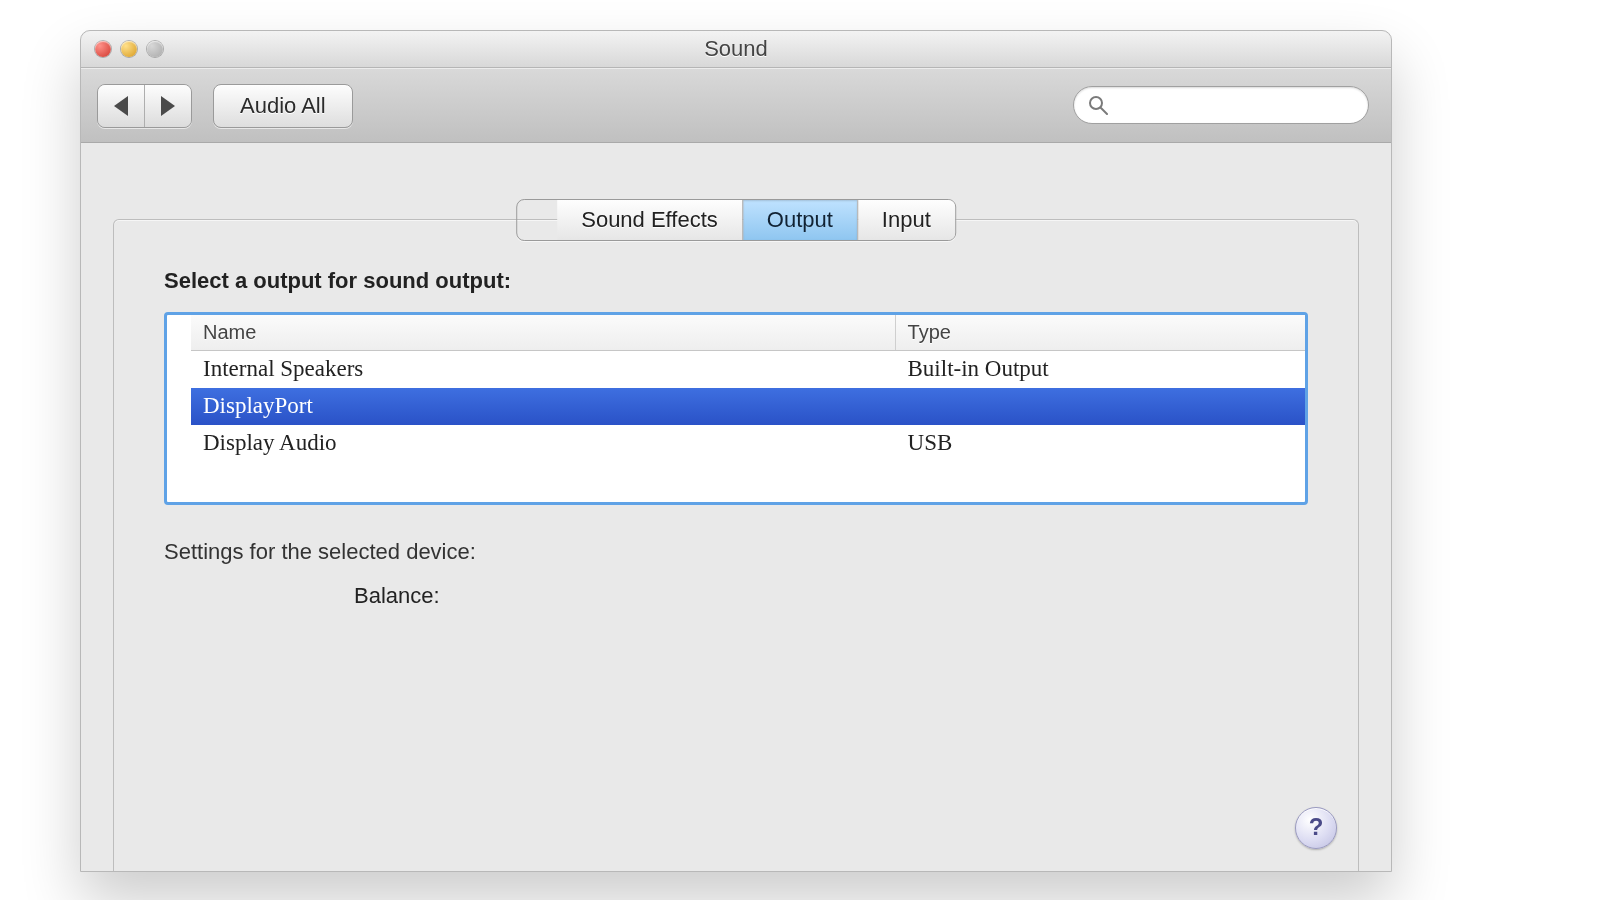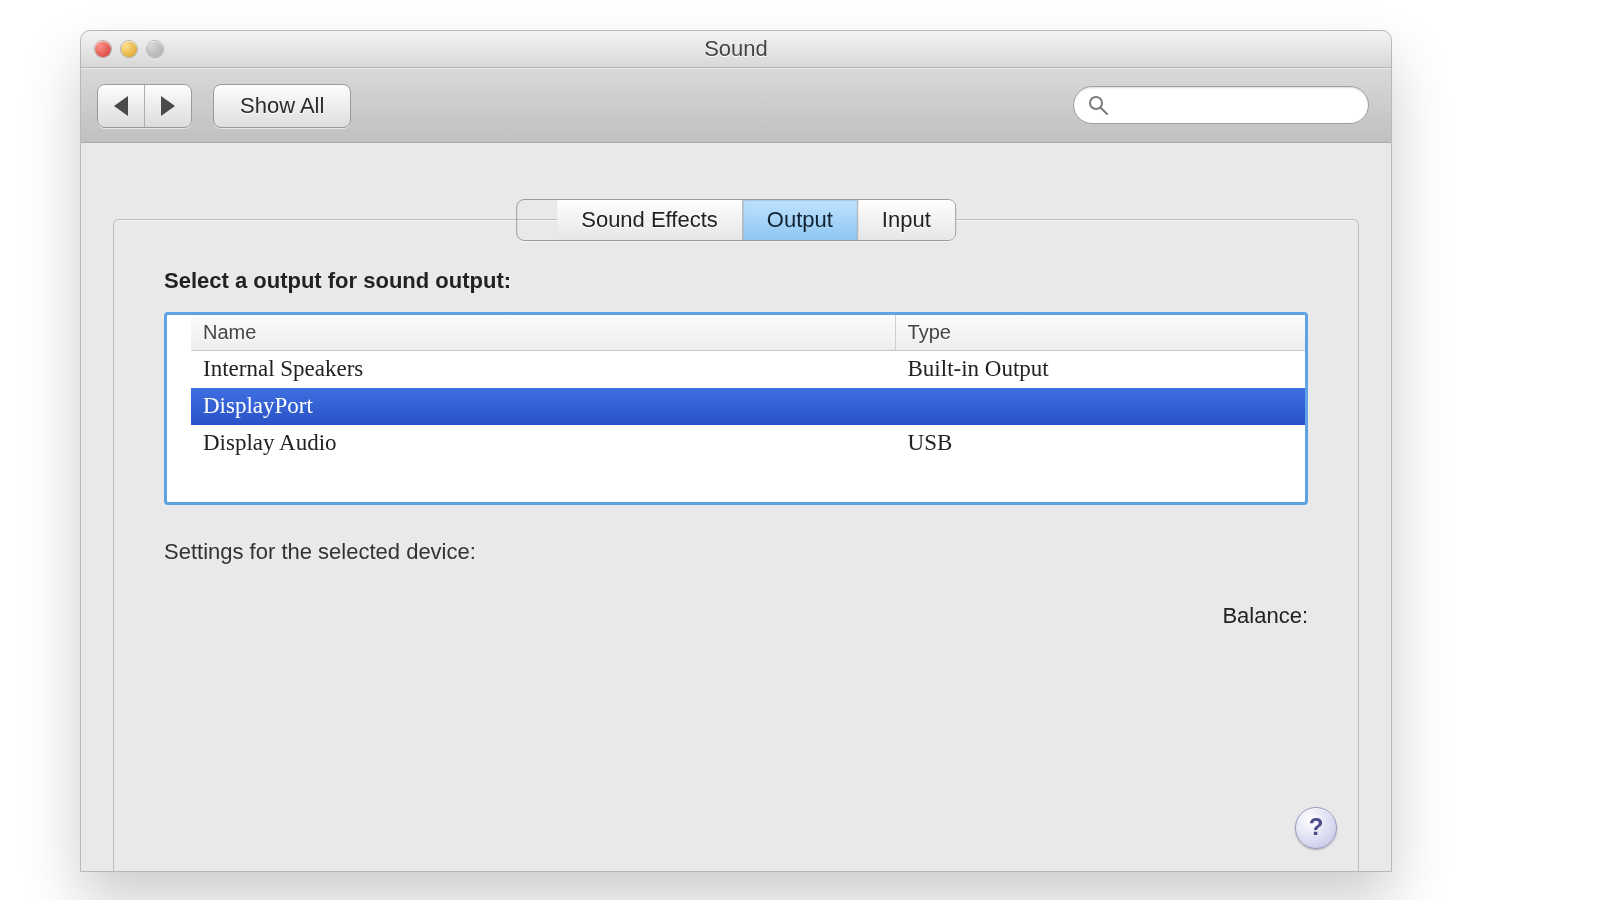--- a/index.html
+++ b/index.html
@@ -225,26 +225,25 @@
   .row-pad { height: 40px; }
 
   .settings-label {
     margin-top: 34px;
     font-size: 22px;
     color: #333;
   }
 
   
   .balance-row {
-    margin-top: 36px;
+    margin-top: 16px;
     display: flex;
     align-items: flex-start;
     gap: 30px;
     padding-left: 190px;
-    justify-content: flex-end;
   }
   .balance-label {
     font-size: 22px;
     color: #222;
     padding-top: 2px;
   }
   .slider-block { position: relative; width: 420px; }
   .track {
     position: relative;
     height: 8px;
@@ -312,21 +311,21 @@
 
     <div class="toolbar">
       <div class="nav-seg">
         <div class="half">
           <div class="tri tri-left"></div>
         </div>
         <div class="half">
           <div class="tri tri-right"></div>
         </div>
       </div>
-      <div class="showall">Show All</div>
+      <div class="showall">Audio All</div>
       <div class="search">
         <svg class="mag" width="20" height="20" viewBox="0 0 20 20">
           <circle cx="8" cy="8" r="6" fill="none" stroke="#7a7a7a" stroke-width="2"></circle>
           <line x1="13" y1="13" x2="19" y2="19" stroke="#7a7a7a" stroke-width="2" stroke-linecap="round"></line>
         </svg>
       </div>
     </div>
 
     <div class="content">
       <div class="seg">

